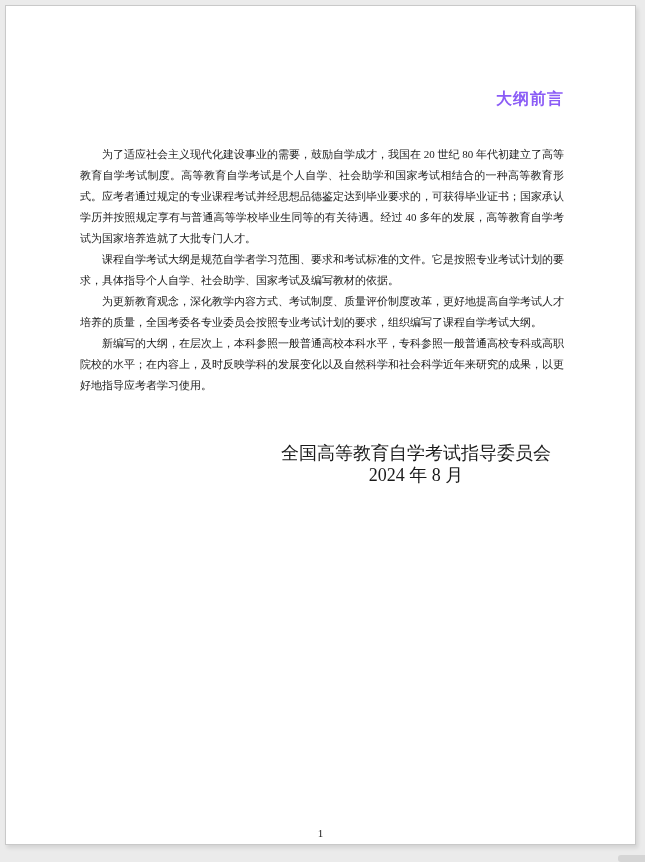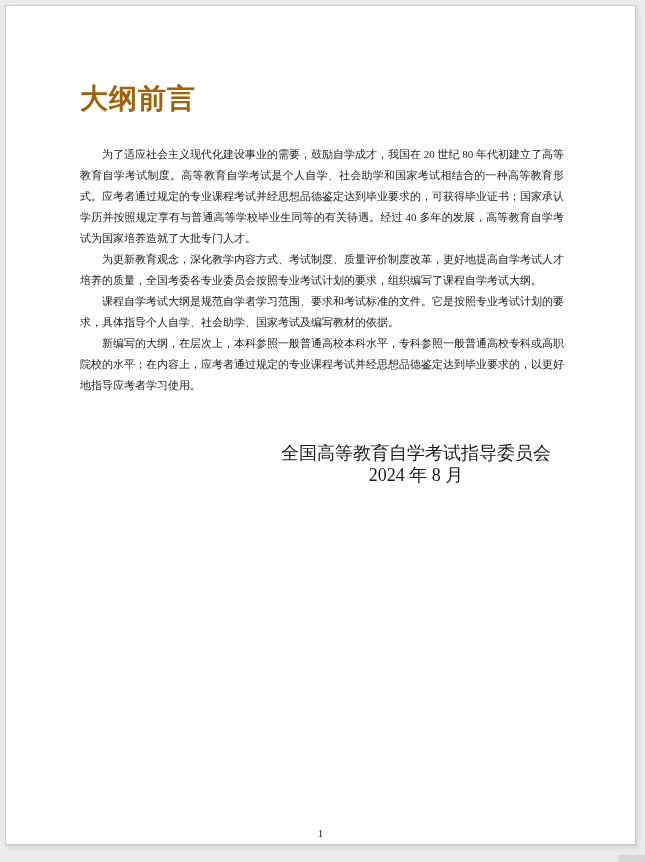--- a/index.html
+++ b/index.html
@@ -26,26 +26,26 @@
     background: #ffffff;
     border: 1px solid #c9c9c9;
     box-sizing: border-box;
     box-shadow: 2px 3px 4px rgba(0,0,0,0.10);
   }
   .content {
     padding: 76px 71px 0 74px;
   }
   .doc-title {
     margin: 0;
-    font-size: 28px;
+    font-size: 16px;
     line-height: 34px;
     font-weight: bold;
-    text-align: left;
+    text-align: right;
     letter-spacing: 1px;
-    color: #a16207;
+    color: #8b5cf6;
     font-family: "Liberation Sans", "DejaVu Sans", sans-serif;
   }
   .para {
     margin: 0;
     font-size: 11px;
     line-height: 21px;
     color: #1a1a1a;
     text-align: justify;
     text-indent: 2em;
     word-break: break-all;
@@ -89,25 +89,25 @@
 
 <div class="viewport">
 
   <div class="page">
     <div class="content">
 
       <h1 class="doc-title">大纲前言</h1>
 
       <p class="para first">为了适应社会主义现代化建设事业的需要，鼓励自学成才，我国在 20 世纪 80 年代初建立了高等教育自学考试制度。高等教育自学考试是个人自学、社会助学和国家考试相结合的一种高等教育形式。应考者通过规定的专业课程考试并经思想品德鉴定达到毕业要求的，可获得毕业证书；国家承认学历并按照规定享有与普通高等学校毕业生同等的有关待遇。经过 40 多年的发展，高等教育自学考试为国家培养造就了大批专门人才。</p>
 
+      <p class="para">课程自学考试大纲是规范自学者学习范围、要求和考试标准的文件。它是按照专业考试计划的要求，具体指导个人自学、社会助学、国家考试及编写教材的依据。</p>
+
       <p class="para">为更新教育观念，深化教学内容方式、考试制度、质量评价制度改革，更好地提高自学考试人才培养的质量，全国考委各专业委员会按照专业考试计划的要求，组织编写了课程自学考试大纲。</p>
 
-      <p class="para">课程自学考试大纲是规范自学者学习范围、要求和考试标准的文件。它是按照专业考试计划的要求，具体指导个人自学、社会助学、国家考试及编写教材的依据。</p>
-
-      <p class="para">新编写的大纲，在层次上，本科参照一般普通高校本科水平，专科参照一般普通高校专科或高职院校的水平；在内容上，应考者通过规定的专业课程考试并经思想品德鉴定达到毕业要求的，以更好地指导应考者学习使用。</p>
+      <p class="para">新编写的大纲，在层次上，本科参照一般普通高校本科水平，专科参照一般普通高校专科或高职院校的水平；在内容上，及时反映学科的发展变化以及自然科学和社会科学近年来研究的成果，以更好地指导应考者学习使用。</p>
 
       <div class="signature">
         <div>全国高等教育自学考试指导委员会</div>
         <div>2024 年 8 月</div>
       </div>
 
     </div>
 
     <div class="page-number">1</div>
   </div>

